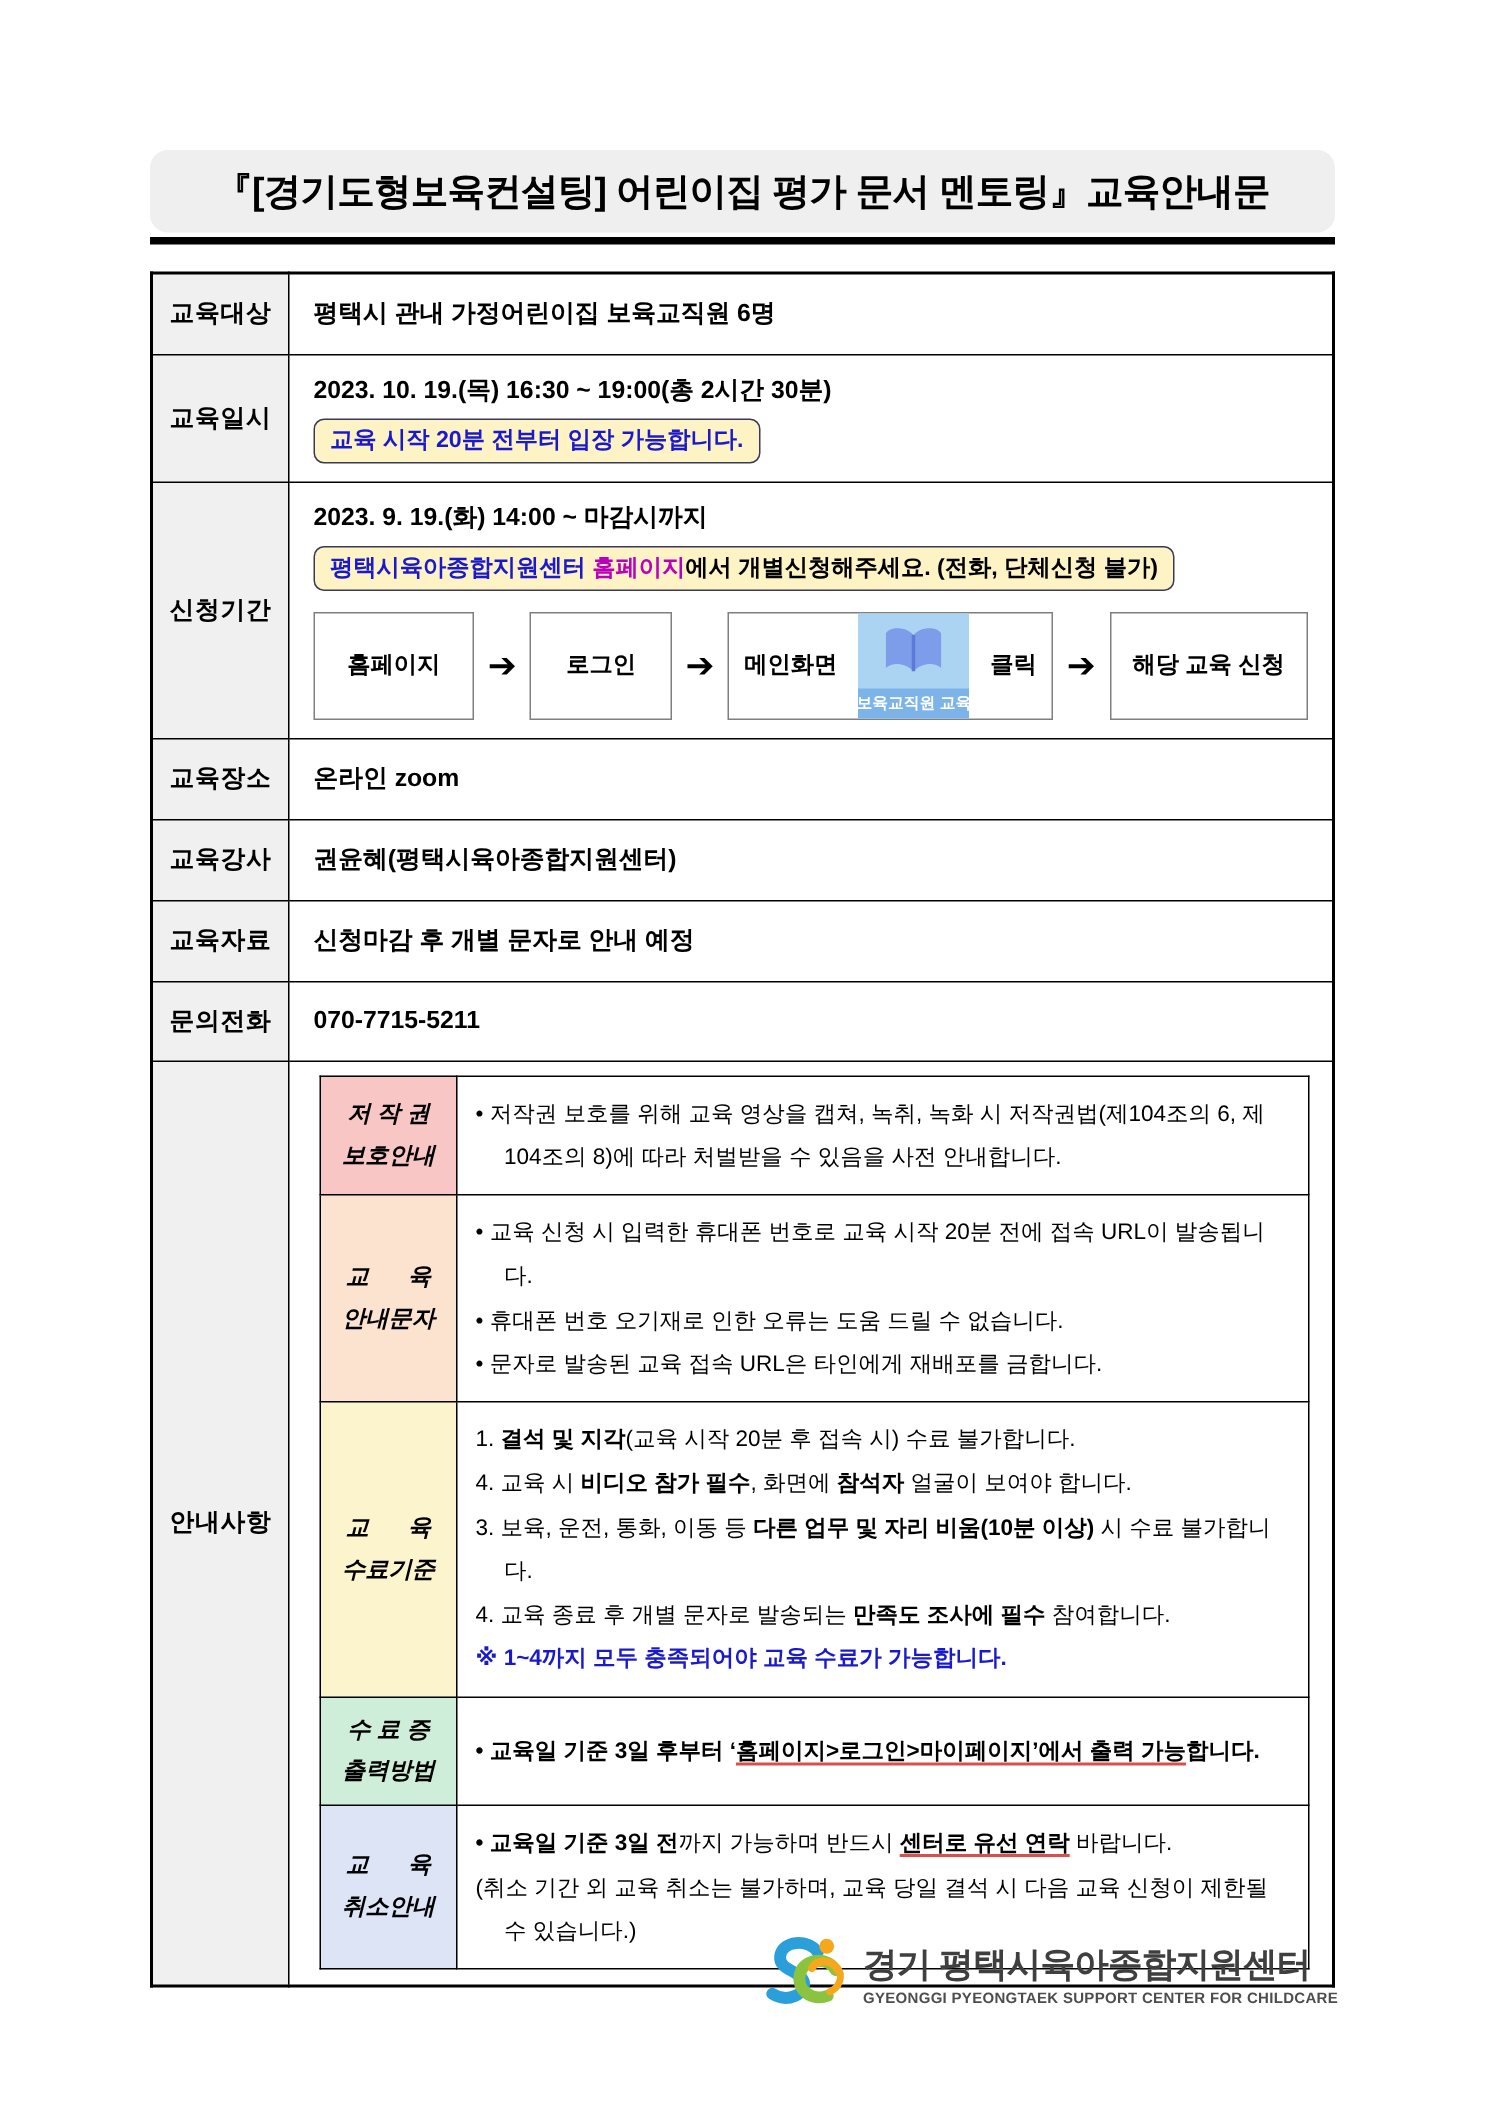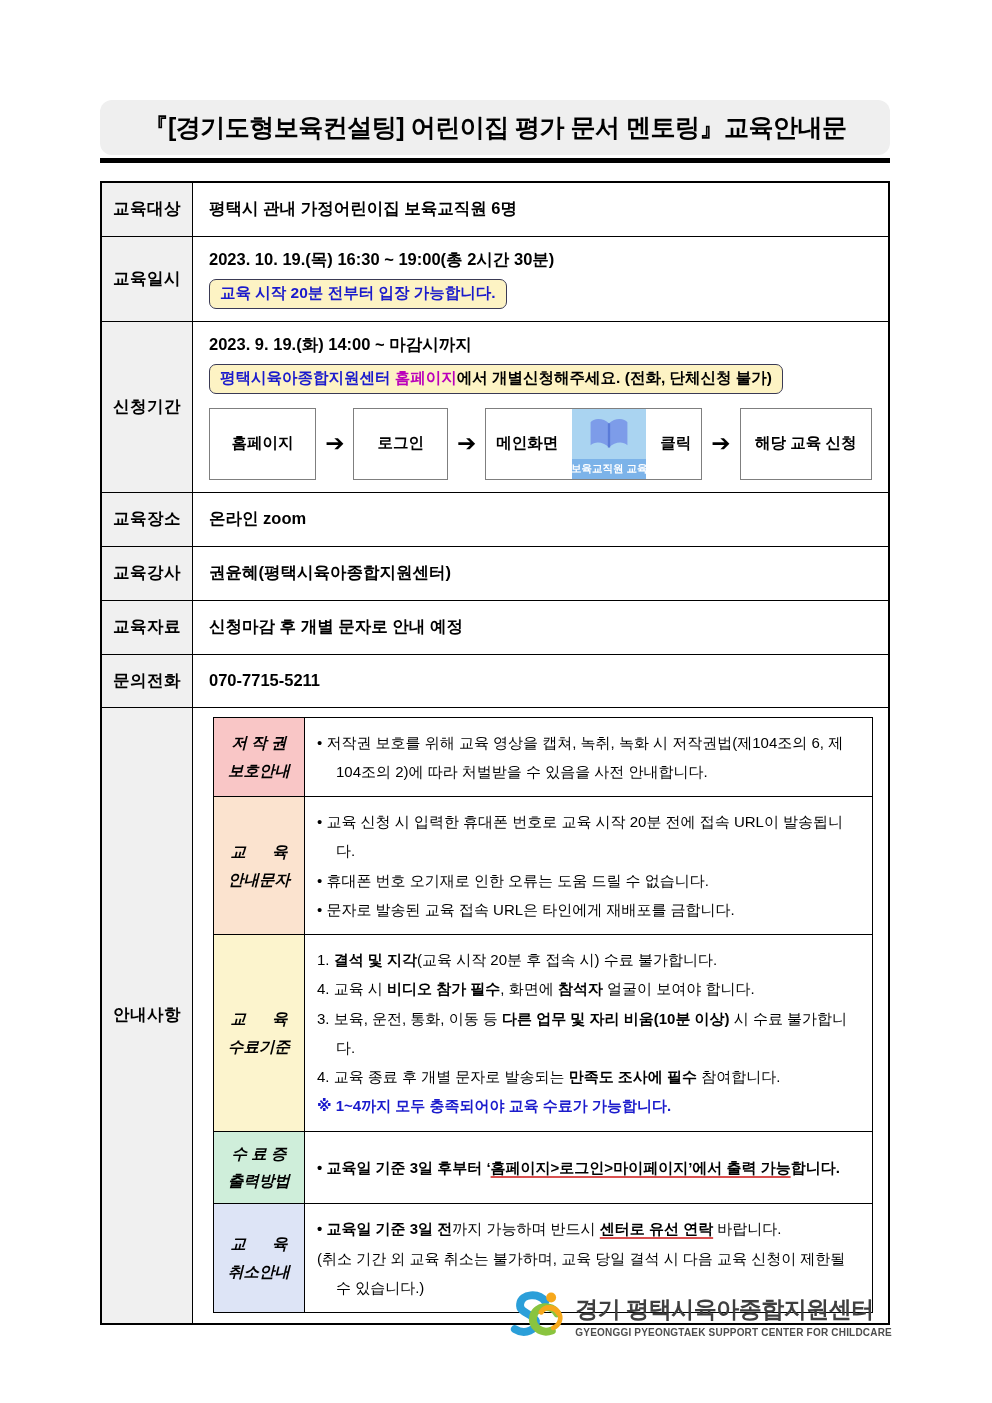--- a/index.html
+++ b/index.html
@@ -134,21 +134,21 @@
 
       <tr class="r-guide">
         <td class="lbl">안내사항</td>
         <td class="guide-cell">
           <table class="guide">
             <tbody id="guide-body">
   <tr>
     <td class="g-lbl" style="background: rgb(249, 198, 198);">저 작 권
 보호안내</td>
     <td class="g-body">
-                    <div class="line"><span>• 저작권 보호를 위해 교육 영상을 캡쳐, 녹취, 녹화 시 저작권법(제104조의 6, 제104조의 2)에 따라 처벌받을 수 있음을 사전 안내합니다.</span></div>
+                    <div class="line"><span>• 저작권 보호를 위해 교육 영상을 캡쳐, 녹취, 녹화 시 저작권법(제104조의 6, 제104조의 8)에 따라 처벌받을 수 있음을 사전 안내합니다.</span></div>
                   </td>
   </tr>
 
   <tr>
     <td class="g-lbl" style="background: rgb(251, 227, 207);">교      육
 안내문자</td>
     <td class="g-body">
                     <div class="line"><span>• 교육 신청 시 입력한 휴대폰 번호로 교육 시작 20분 전에 접속 URL이 발송됩니다.</span></div>
                     <div class="line"><span>• 휴대폰 번호 오기재로 인한 오류는 도움 드릴 수 없습니다.</span></div>
                     <div class="line"><span>• 문자로 발송된 교육 접속 URL은 타인에게 재배포를 금합니다.</span></div>

